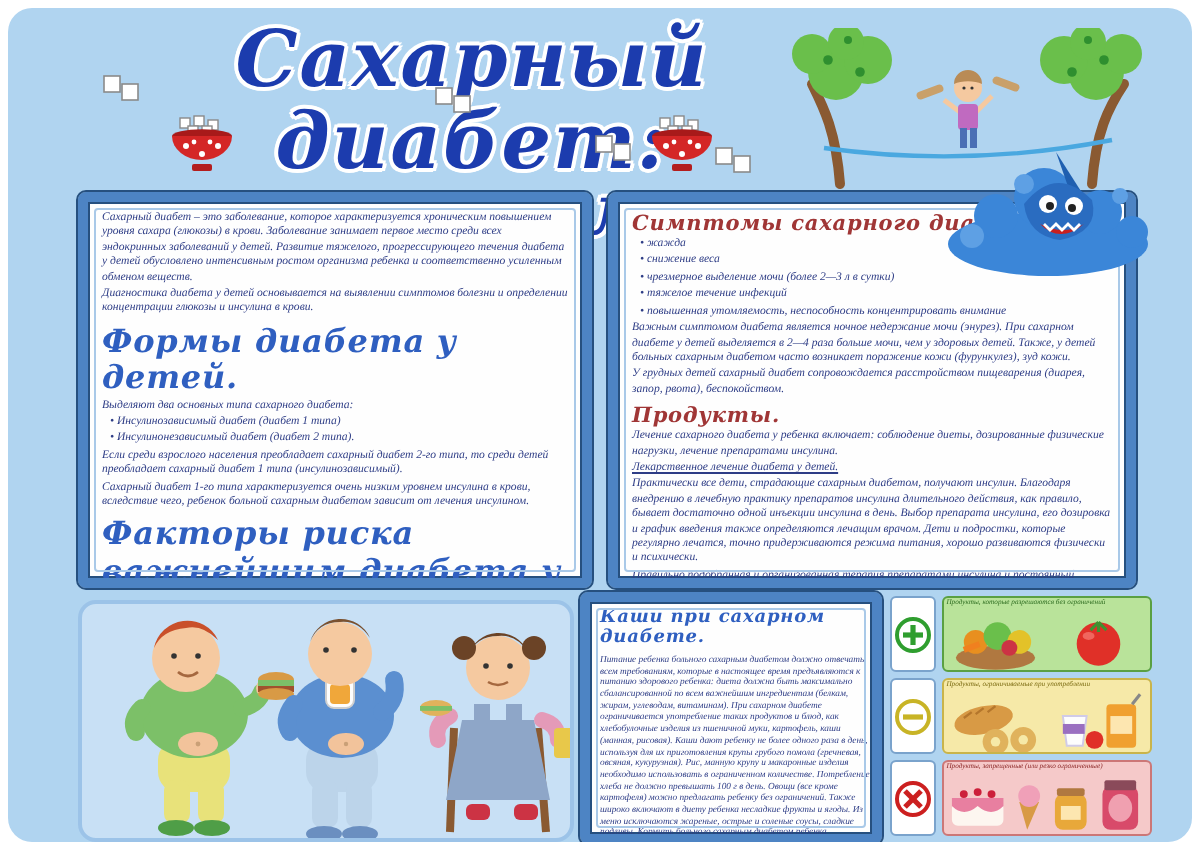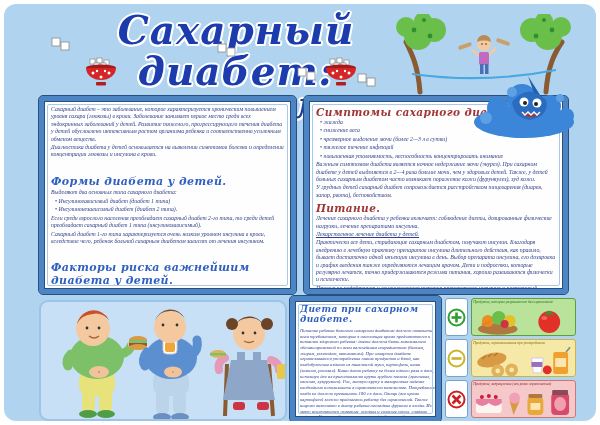--- a/index.html
+++ b/index.html
@@ -22,21 +22,21 @@
 
   .left-panel  { left:35px;  top:92px; width:257px; height:198px; }
   .right-panel { left:300px; top:92px; width:264px; height:198px; }
   .diet-panel  { left:286px; top:292px; width:151px; height:126px; }
 
   .txt { font-style:italic; font-size:5.8px; line-height:1.28; color:#2e3d86; margin-bottom:1px; }
   .underline { text-decoration:underline; }
   .bullet { padding-left:4px; }
   .bullet::before { content:"• "; }
   .script { font-family:"DejaVu Serif", serif; font-style:italic; font-weight:bold; letter-spacing:0.4px; }
-  .h-blue { color:#2f5fc0; font-size:11px; line-height:1.15; margin:17px 0 1px; }
+  .h-blue { color:#2f5fc0; font-size:16px; line-height:1.15; margin:3px 0 1px; }
   .h-red  { color:#a03636; font-size:10.5px; line-height:1.15; margin:3px 0 1px; }
   .h-diet { color:#2f5fc0; font-size:9px; line-height:1.1; margin-bottom:2px; }
   .diet-body-wrap { width:181px; transform:scale(0.75); transform-origin:left top; }
   .diet-body { font-style:italic; font-size:6.2px; line-height:1.24; color:#2e3d86; }
 
   
   .art { position:absolute; }
   .children-panel { position:absolute; left:35px; top:296px; width:248px; height:121px;
                     background:#c8e0f5; border:2px solid #9cc3e8; border-radius:9px; overflow:hidden; }
 
@@ -192,21 +192,21 @@
   <div class="panel right-panel">
     <div class="panel-inner">
       <div class="script h-red" style="margin-top:0">Симптомы сахарного диабета.</div>
       <div class="txt bullet">жажда</div>
       <div class="txt bullet">снижение веса</div>
       <div class="txt bullet">чрезмерное выделение мочи (более 2—3 л в сутки)</div>
       <div class="txt bullet">тяжелое течение инфекций</div>
       <div class="txt bullet">повышенная утомляемость, неспособность концентрировать внимание</div>
       <p class="txt">Важным симптомом диабета является ночное недержание мочи (энурез). При сахарном диабете у детей выделяется в 2—4 раза больше мочи, чем у здоровых детей. Также, у детей больных сахарным диабетом часто возникает поражение кожи (фурункулез), зуд кожи.</p>
       <p class="txt">У грудных детей сахарный диабет сопровождается расстройством пищеварения (диарея, запор, рвота), беспокойством.</p>
-      <div class="script h-red">Питание.</div>
+      <div class="script h-red">Продукты.</div>
       <p class="txt">Лечение сахарного диабета у ребенка включает: соблюдение диеты, дозированные физические нагрузки, лечение препаратами инсулина.</p>
       <p class="txt underline">Лекарственное лечение диабета у детей.</p>
       <p class="txt">Практически все дети, страдающие сахарным диабетом, получают инсулин. Благодаря внедрению в лечебную практику препаратов инсулина длительного действия, как правило, бывает достаточно одной инъекции инсулина в день. Выбор препарата инсулина, его дозировка и график введения также определяются лечащим врачом. Дети и подростки, которые регулярно лечатся, точно придерживаются режима питания, хорошо развиваются физически и психически.</p>
       <p class="txt">Правильно подобранная и организованная терапия препаратами инсулина и постоянный контроль над состоянием ребенка облегчают течение болезни и позволяют больным диабетом детям вести полноценный образ жизни.</p>
     </div>
   </div>
 
   <svg class="art" style="left:468px;top:68px;z-index:5" width="108" height="68" viewBox="0 0 108 68">
     <g fill="#3b86d8">
       <ellipse cx="52" cy="50" rx="50" ry="16"></ellipse>
@@ -306,21 +306,21 @@
             <circle cx="214" cy="31" r="1.4" fill="#333"></circle>
         <path d="M203,39 q5,3 10,0" stroke="#a5683f" stroke-width="1.3" fill="none"></path>
         <rect x="192" y="100" width="12" height="8" rx="3" fill="#cc3344"></rect>
             <rect x="216" y="100" width="12" height="8" rx="3" fill="#cc3344"></rect>
       </g>
     </svg>
   </div>
 
   <div class="panel diet-panel">
     <div class="panel-inner" style="padding:4px 5px">
-      <div class="script h-diet">Диета при сахарном диабете.</div>
+      <div class="script h-diet">Каши при сахарном диабете.</div>
       <div class="diet-body-wrap">
         <p class="diet-body">Питание ребенка больного сахарным диабетом должно отвечать всем требованиям, которые в настоящее время предъявляются к питанию здорового ребенка: диета должна быть максимально сбалансированной по всем важнейшим ингредиентам (белкам, жирам, углеводам, витаминам). При сахарном диабете ограничивается употребление таких продуктов и блюд, как хлебобулочные изделия из пшеничной муки, картофель, каши (манная, рисовая). Каши дают ребенку не более одного раза в день, используя для их приготовления крупы грубого помола (гречневая, овсяная, кукурузная). Рис, манную крупу и макаронные изделия необходимо использовать в ограниченном количестве. Потребление хлеба не должно превышать 100 г в день. Овощи (все кроме картофеля) можно предлагать ребенку без ограничений. Также широко включают в диету ребенка несладкие фрукты и ягоды. Из меню исключаются жареные, острые и соленые соусы, сладкие подливы. Кормить больного сахарным диабетом ребенка необходимо 6 раз в сутки и чаще.</p>
       </div>
     </div>
   </div>
 
   <div class="food-row" style="top:294px">
     <div class="sign-box">
       <svg width="19" height="19" viewBox="0 0 19 19">
             <circle cx="9.5" cy="9.5" r="8" fill="none" stroke="#2f9e2f" stroke-width="2"></circle>

